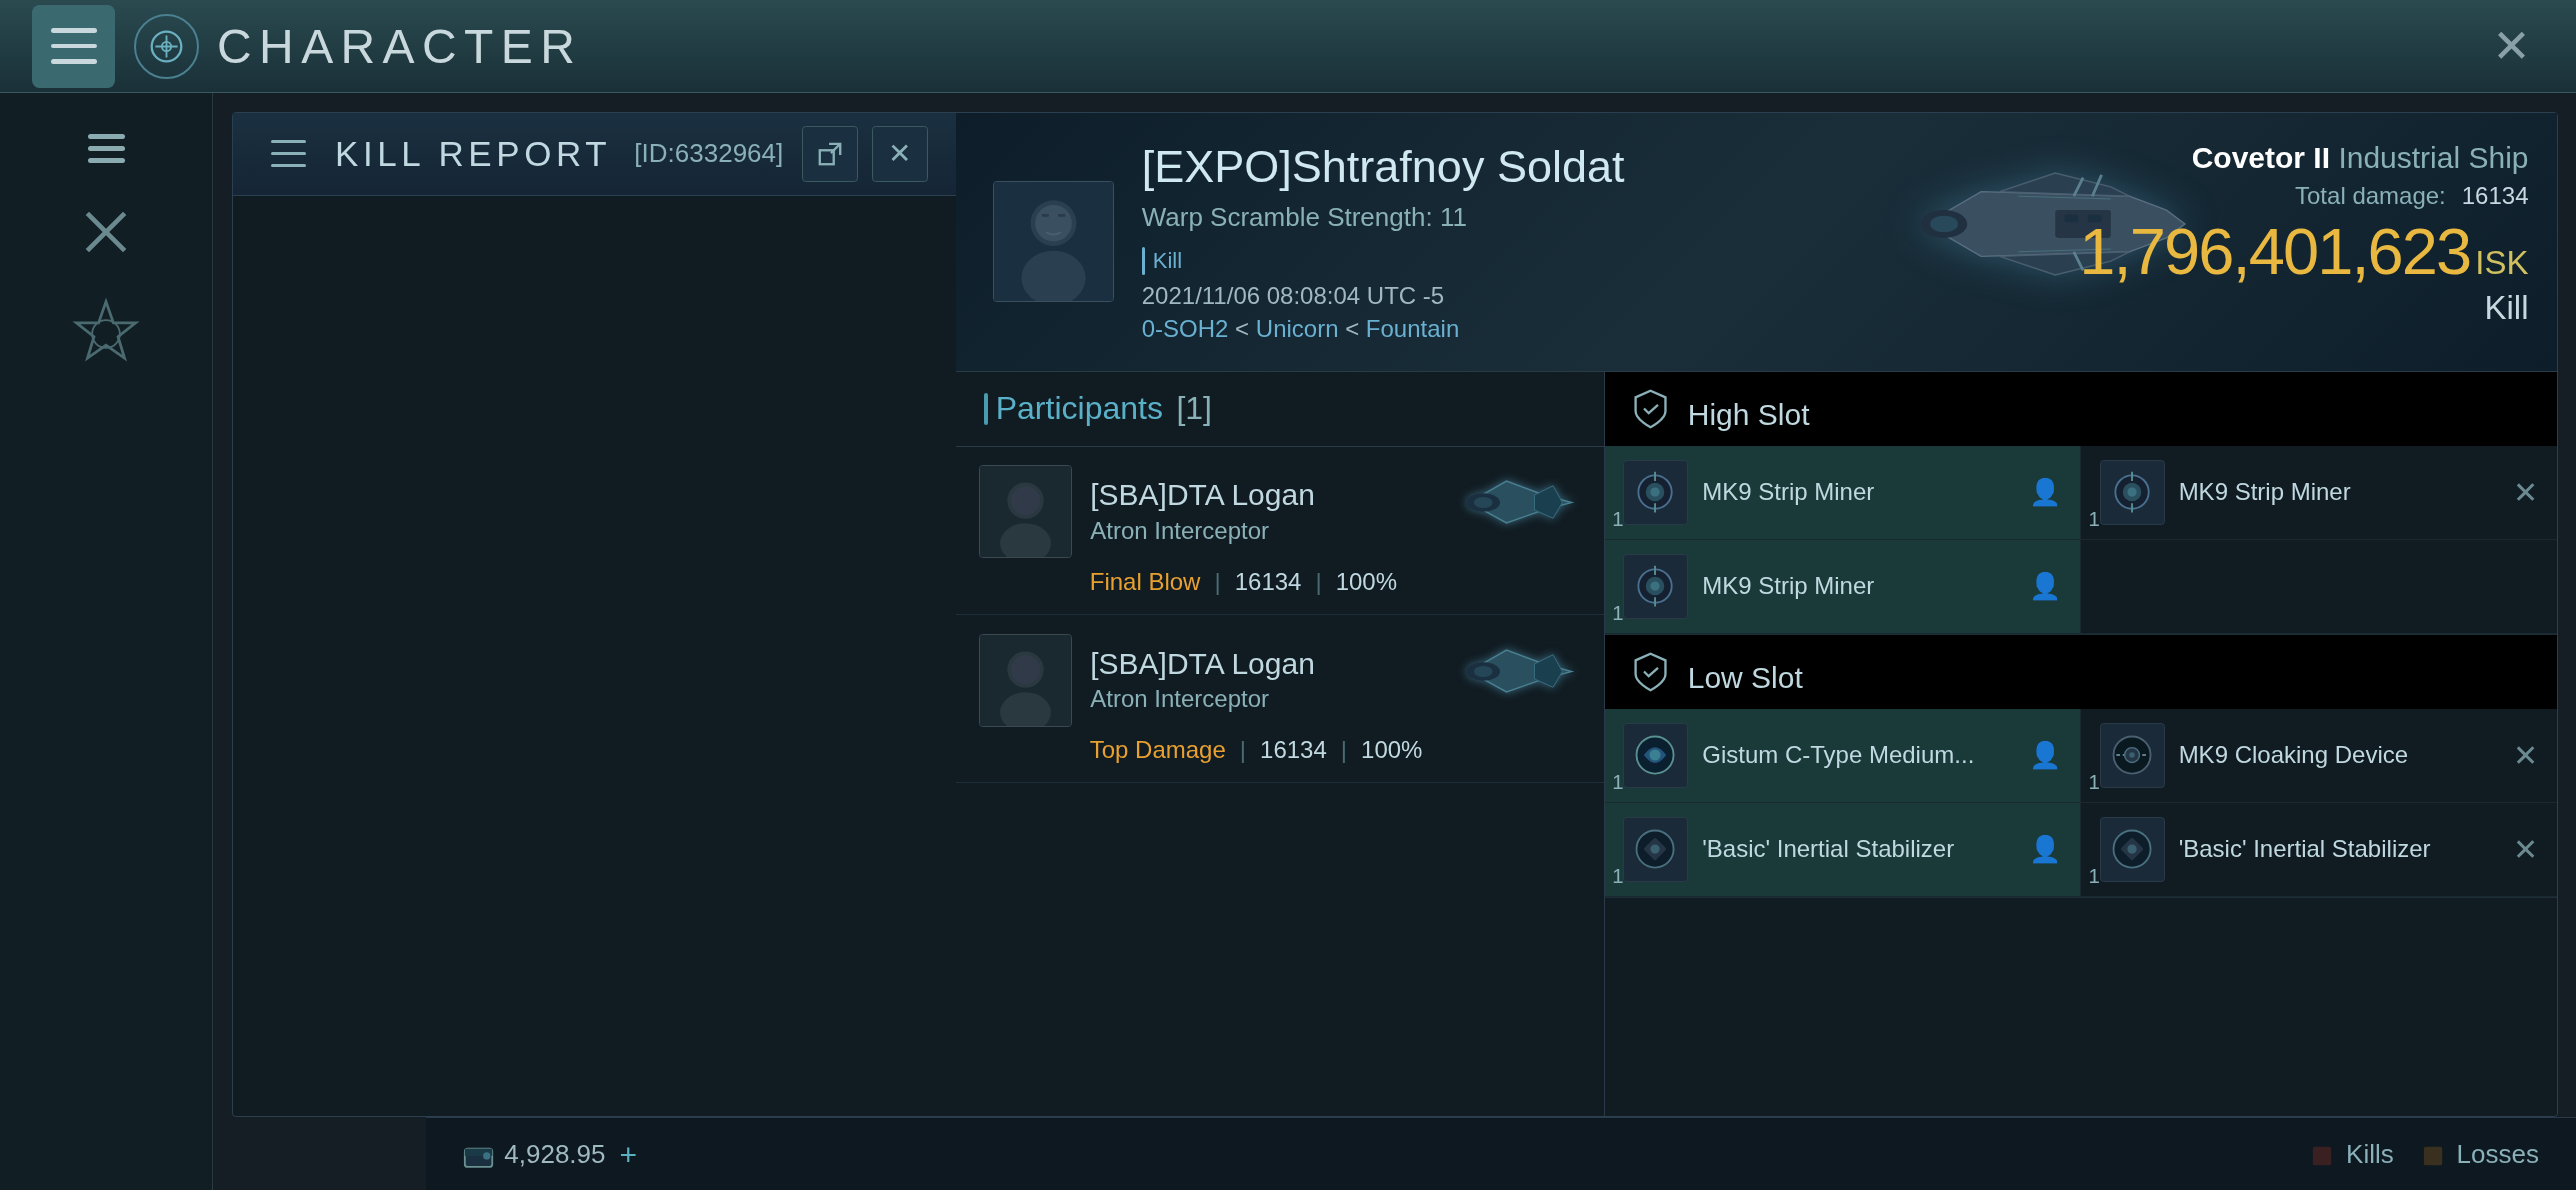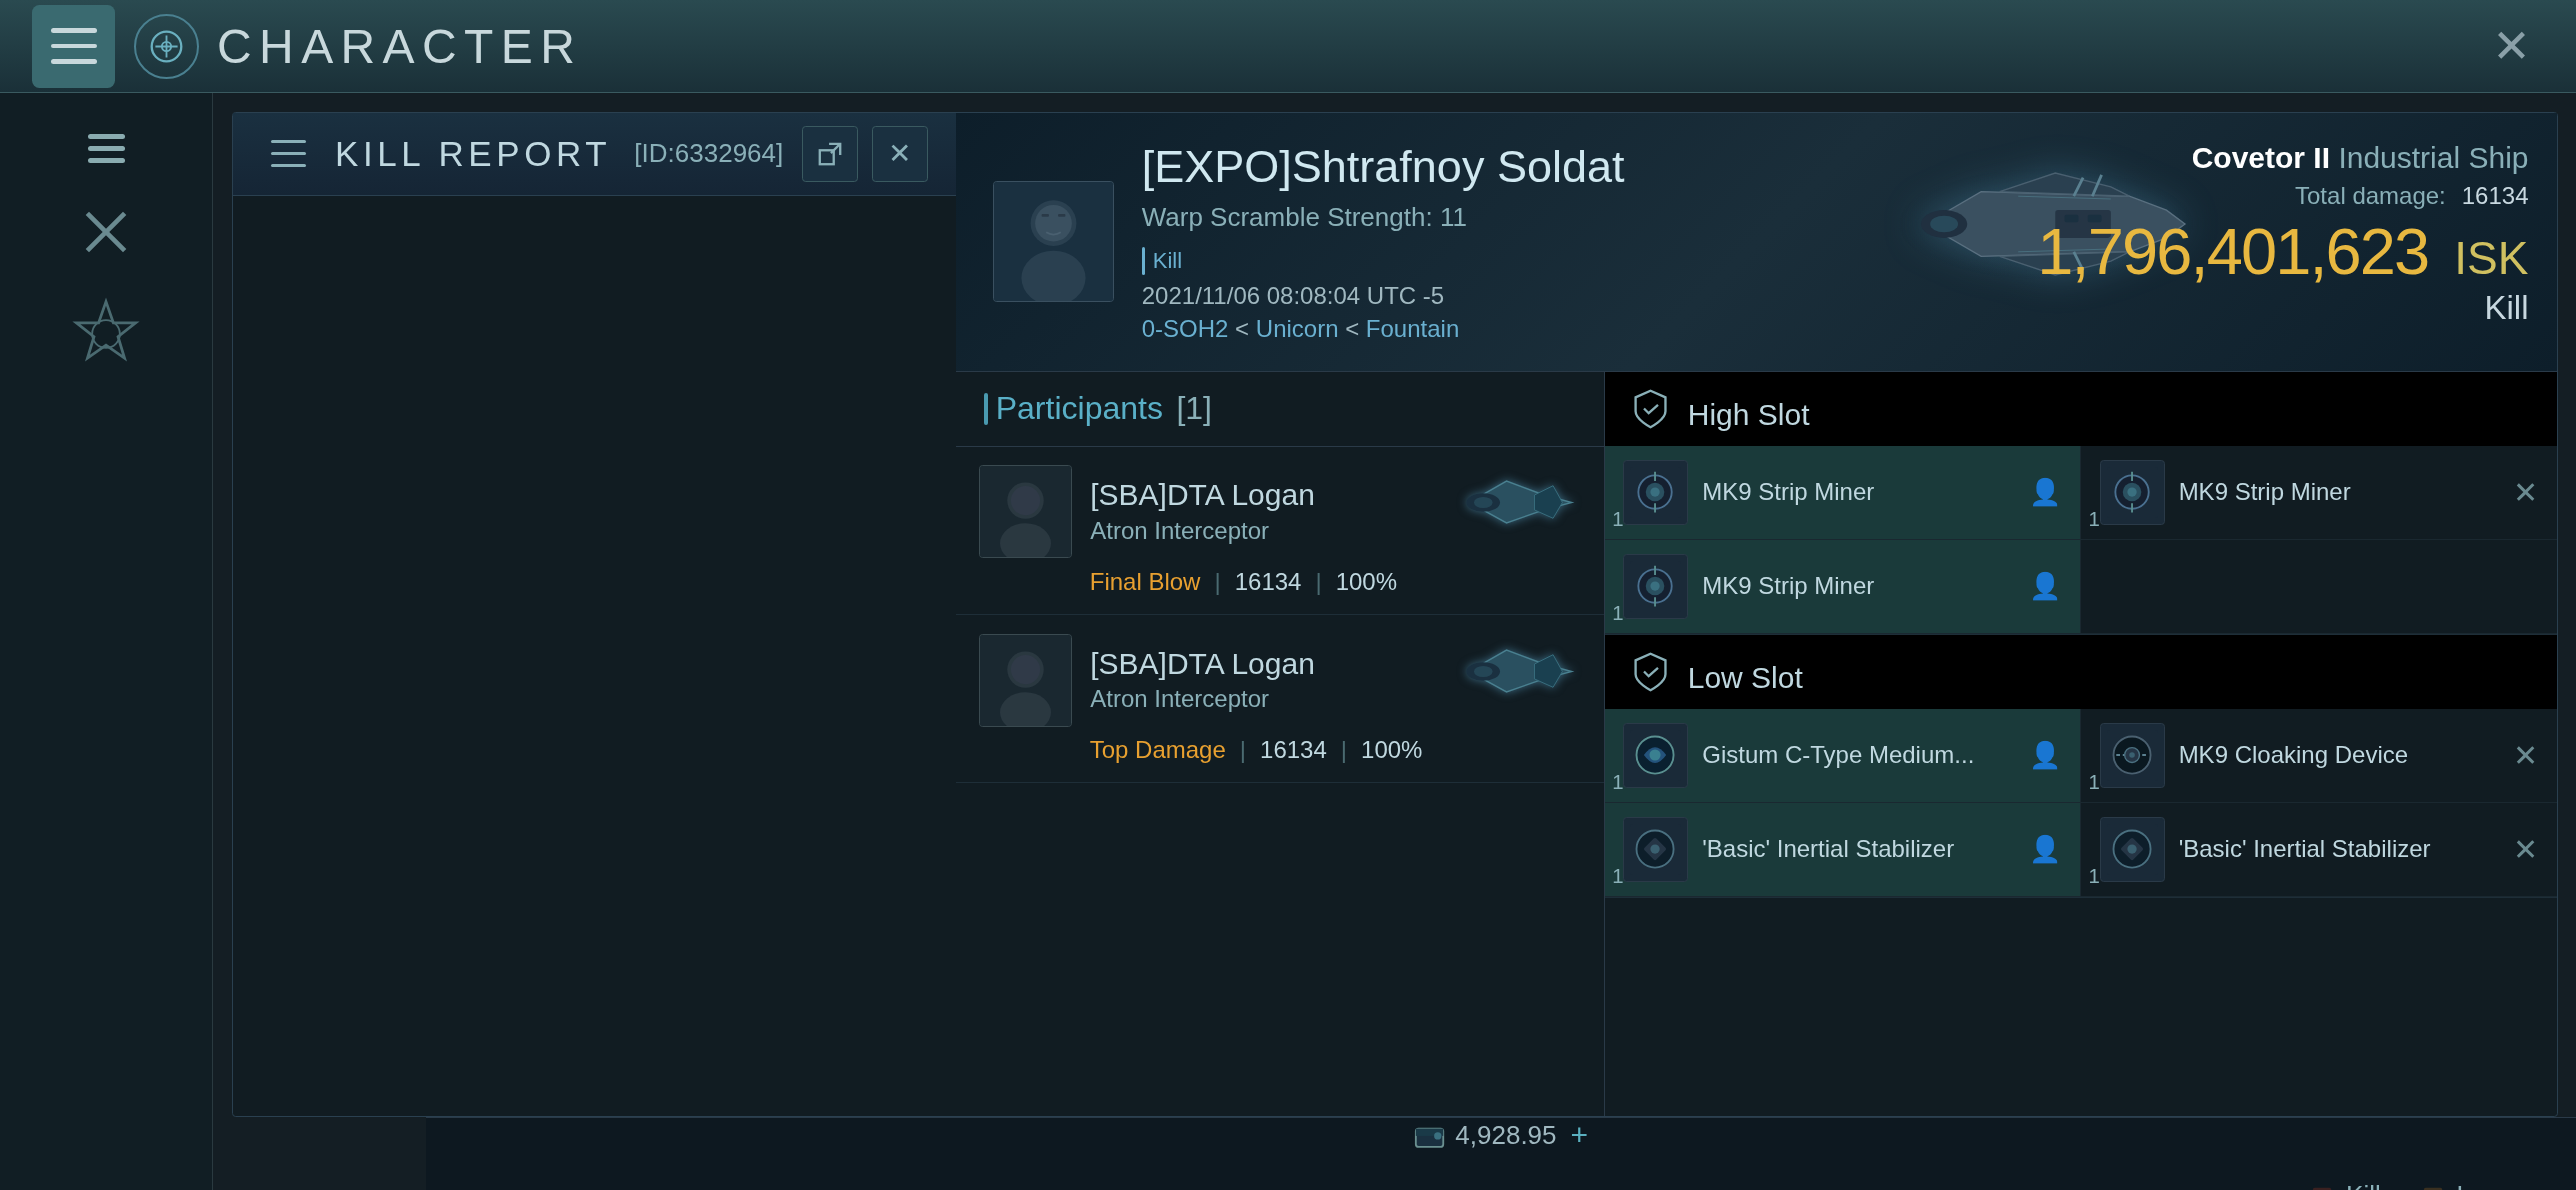--- a/index.html
+++ b/index.html
@@ -330,22 +330,22 @@
 
     .isk-value {
       color: #e8b840;
       font-size: 65px;
       font-weight: 400;
       letter-spacing: -1.9px;
     }
 
     .isk-label {
       color: #d0c060;
-      font-size: 46px;
-      margin-left: 26px;
+      font-size: 33px;
+      margin-left: 5px;
     }
 
     .kill-type-label {
       color: #c8d8e0;
       font-size: 33px;
       text-align: right;
     }
 
     
     .lower-section {
@@ -576,21 +576,20 @@
       bottom: 0;
       left: 213px;
       right: 0;
       height: 74px;
       background: #0d1820;
       border-top: 1.9px solid #2a3a48;
       display: flex;
       align-items: center;
       padding: 0 37px;
       gap: 28px;
-      flex-direction: column;
     }
 
     .bottom-wallet {
       display: flex;
       align-items: center;
       gap: 9.3px;
       color: #a0b8c0;
       font-size: 26px;
     }
 

